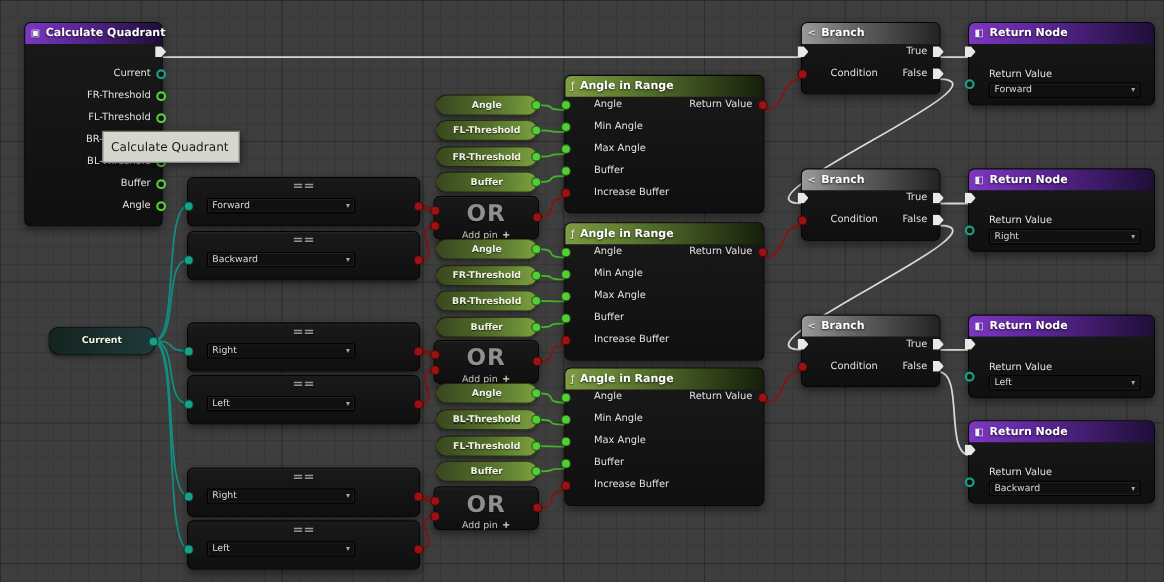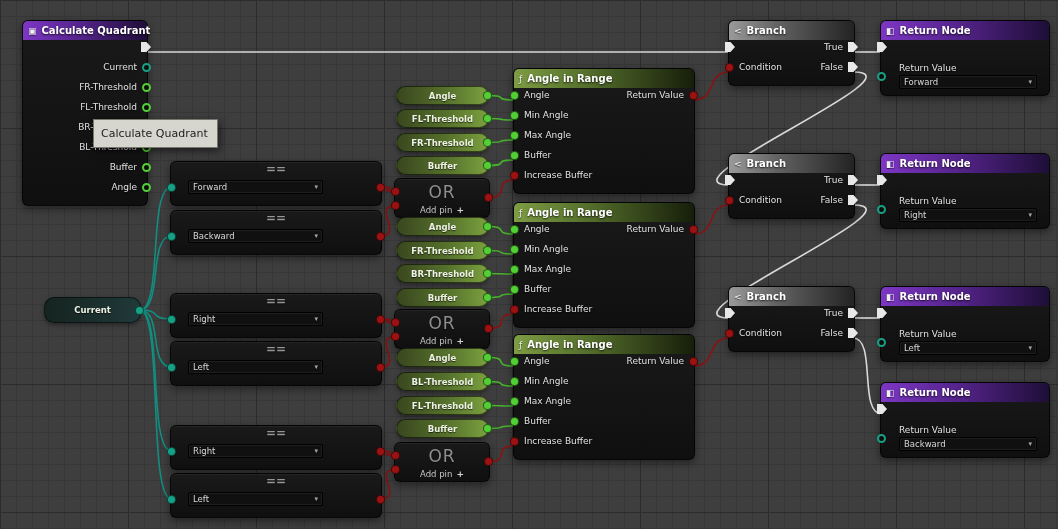--- a/index.html
+++ b/index.html
@@ -29,21 +29,21 @@
     padding: 0 6px 0 5px; border-radius: 5px 5px 0 0;
   }
   .hdr-purple { background: linear-gradient(90deg, #7d36c4 0%, #55248c 45%, #1e0e38 100%); }
   .hdr-green  { background: linear-gradient(90deg, #7d9c43 0%, #55702c 40%, #161e0a 100%); }
   .hdr-gray   { background: linear-gradient(90deg, #9a9a9a 0%, #636363 38%, #232323 100%); }
   .node-icon  { font-size: 9px; color: #efefef; text-shadow: 0 1px 1px rgba(0,0,0,0.6); }
   .node-title { font-size: 10px; font-weight: bold; color: #fff; white-space: nowrap; text-shadow: 0 1px 2px rgba(0,0,0,0.8); }
   .node-body  { padding: 2px 0 3px 0; }
 
   .node-row { display: flex; align-items: flex-start; justify-content: space-between; height: 20px; }
-  .row-left  { display: flex; align-items: center; gap: 5px; min-width: 0; }
+  .row-left  { display: flex; align-items: center; gap: 21px; min-width: 0; }
   .row-right { display: flex; align-items: center; gap: 5px; margin-left: auto; }
   .pin-label { font-size: 9px; color: #e2e2e2; white-space: nowrap; text-shadow: 0 1px 1px rgba(0,0,0,0.55); }
 
   .pin { display: inline-block; flex: none; }
   .pin-dot  { width: 9px; height: 9px; border-radius: 50%; }
   .pin-exec { width: 10px; height: 10px; clip-path: polygon(0 0, 55% 0, 100% 50%, 55% 100%, 0 100%); }
   .pin-in  { margin-left: -4px; }
   .pin-out { margin-right: -4px; }
 
   .rv-row { display: flex; align-items: center; gap: 5px; padding: 1px 12px 3px 0; }
@@ -56,21 +56,21 @@
     white-space: nowrap; overflow: hidden;
   }
   .dd-arrow { font-size: 7px; color: #a8a8a8; margin-left: 6px; }
 
   .equal-node { display: flex; flex-direction: column; }
   .eq-glyph { height: 15px; line-height: 15px; text-align: center; font-size: 12px; font-weight: bold; color: #969696; text-shadow: 0 1px 1px rgba(0,0,0,0.5); }
   .eq-row { display: flex; align-items: center; height: 20px; }
   .eq-row .dropdown { width: 135px; margin-left: 12px; margin-right: auto; }
 
   .or-node { }
-  .or-glyph { text-align: center; font-size: 17px; font-weight: normal; letter-spacing: 1px; color: #8f8f8f; margin-top: 3px; display: block; text-shadow: 0 1px 1px rgba(0,0,0,0.5); }
+  .or-glyph { text-align: center; font-size: 21px; font-weight: bold; letter-spacing: 1px; color: #8f8f8f; margin-top: 3px; display: block; text-shadow: 0 1px 1px rgba(0,0,0,0.5); }
   .addpin { display: flex; justify-content: center; align-items: center; gap: 4px; font-size: 8.5px; color: #c6c6c6; margin-top: 3px; }
   .addpin-plus { font-weight: bold; color: #d6d6d6; font-size: 9px; }
   .or-node .abs-pin { position: absolute; }
   .or-node .in0 { left: -4px; top: 8px; }
   .or-node .in1 { left: -4px; top: 22px; }
   .or-node .out0 { right: -4px; top: 14px; }
 
   .pill {
     position: absolute; z-index: 2; display: flex; align-items: center; justify-content: center;
     border-radius: 10px; border: 1px solid rgba(0,0,0,0.55); box-shadow: 0 2px 4px rgba(0,0,0,0.4);

